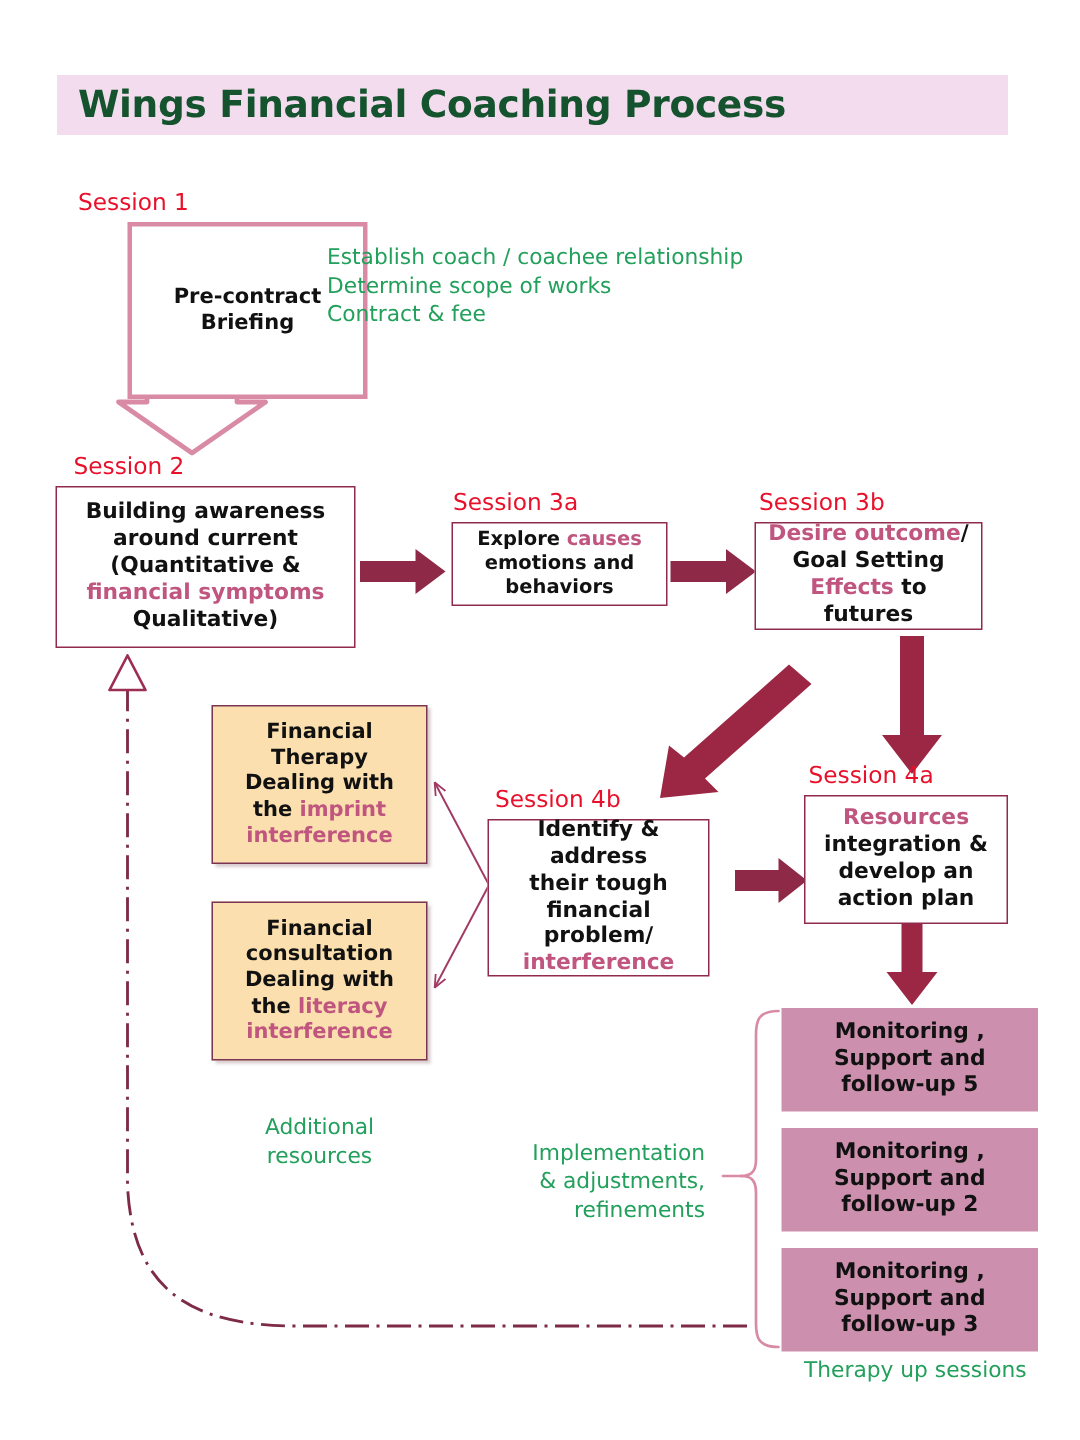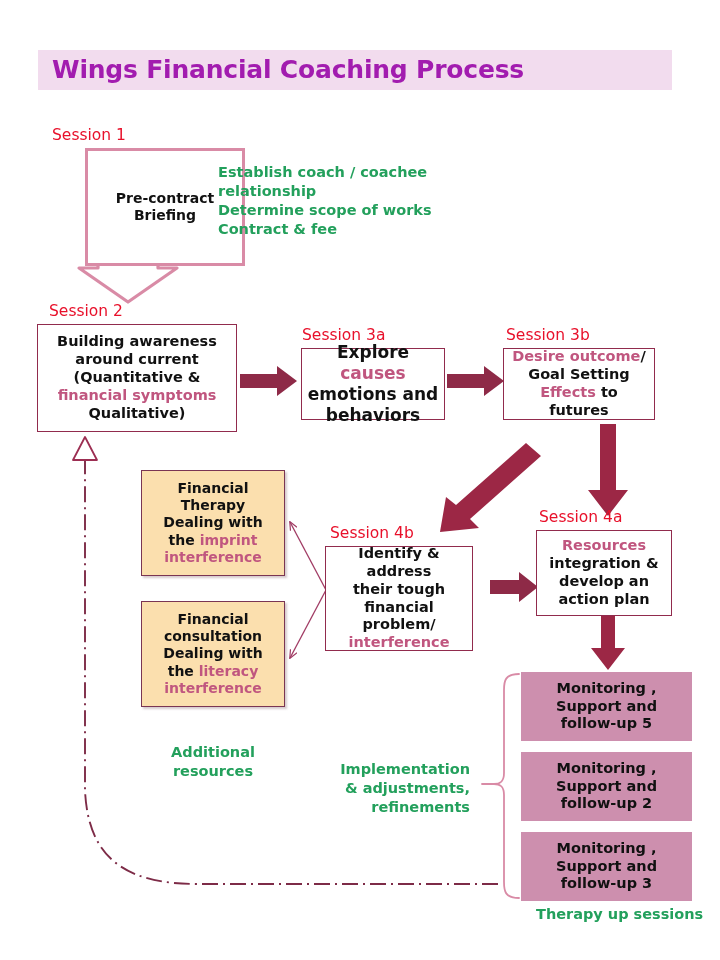--- a/index.html
+++ b/index.html
@@ -27,21 +27,21 @@
     left: 38px; top: 50px;
     width: 634px; height: 40px;
     background: #f2dcee;
   }
   .title-text {
     position: absolute;
     left: 52px; top: 55px;
     width: 600px;
     font-size: 25px;
     font-weight: bold;
-    color: #a21caf;
+    color: #14532d;
     letter-spacing: -0.2px;
     white-space: nowrap;
   }
 
   
   .sess-label {
     position: absolute;
     color: #e8102a;
     font-size: 15.5px;
     font-weight: normal;
@@ -81,21 +81,21 @@
   }
 
   .hl { color: #c0567f; }
 
   
   .green {
     position: absolute;
     color: #23a05c;
     font-size: 14.5px;
     line-height: 1.32;
-    font-weight: bold;
+    font-weight: normal;
   }
   .green.ctr { text-align: center; }
   .green.rgt { text-align: right; }
 </style>
 </head>
 <body>
 
 <div id="canvas">
 
   <svg class="layer" viewBox="0 0 720 960">
@@ -174,21 +174,21 @@
     <div class="inner">
         <div><span>Building awareness</span></div>
         <div><span>around current</span></div>
         <div><span>(Quantitative &amp;</span></div>
         <div><span class="hl">financial symptoms</span></div>
         <div><span>Qualitative)</span></div>
       </div>
   </div>
 
   <div class="sess-label" style="left:302px; top:326px;">Session 3a</div>
-  <div class="box box-white" style="left:301px; top:348px; width:144px; height:72px; font-size:17px;">
+  <div class="box box-white" style="left:301px; top:348px; width:144px; height:56px; font-size:13px;">
     <div class="inner">
         <div><span>Explore </span><span class="hl">causes</span></div>
         <div><span>emotions and</span></div>
         <div><span>behaviors</span></div>
       </div>
   </div>
 
   <div class="sess-label" style="left:506px; top:326px;">Session 3b</div>
   <div class="box box-white" style="left:503px; top:348px; width:152px; height:72px; font-size:14.5px;">
     <div class="inner">

